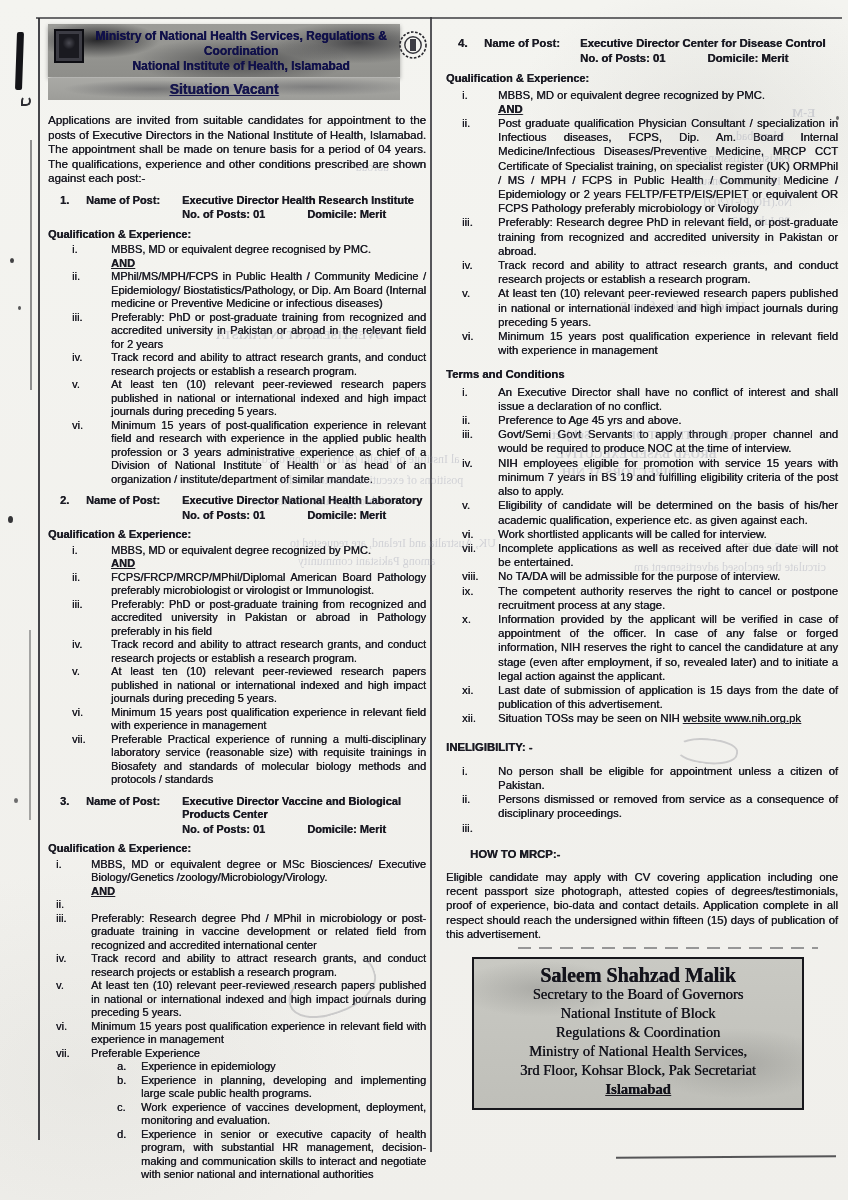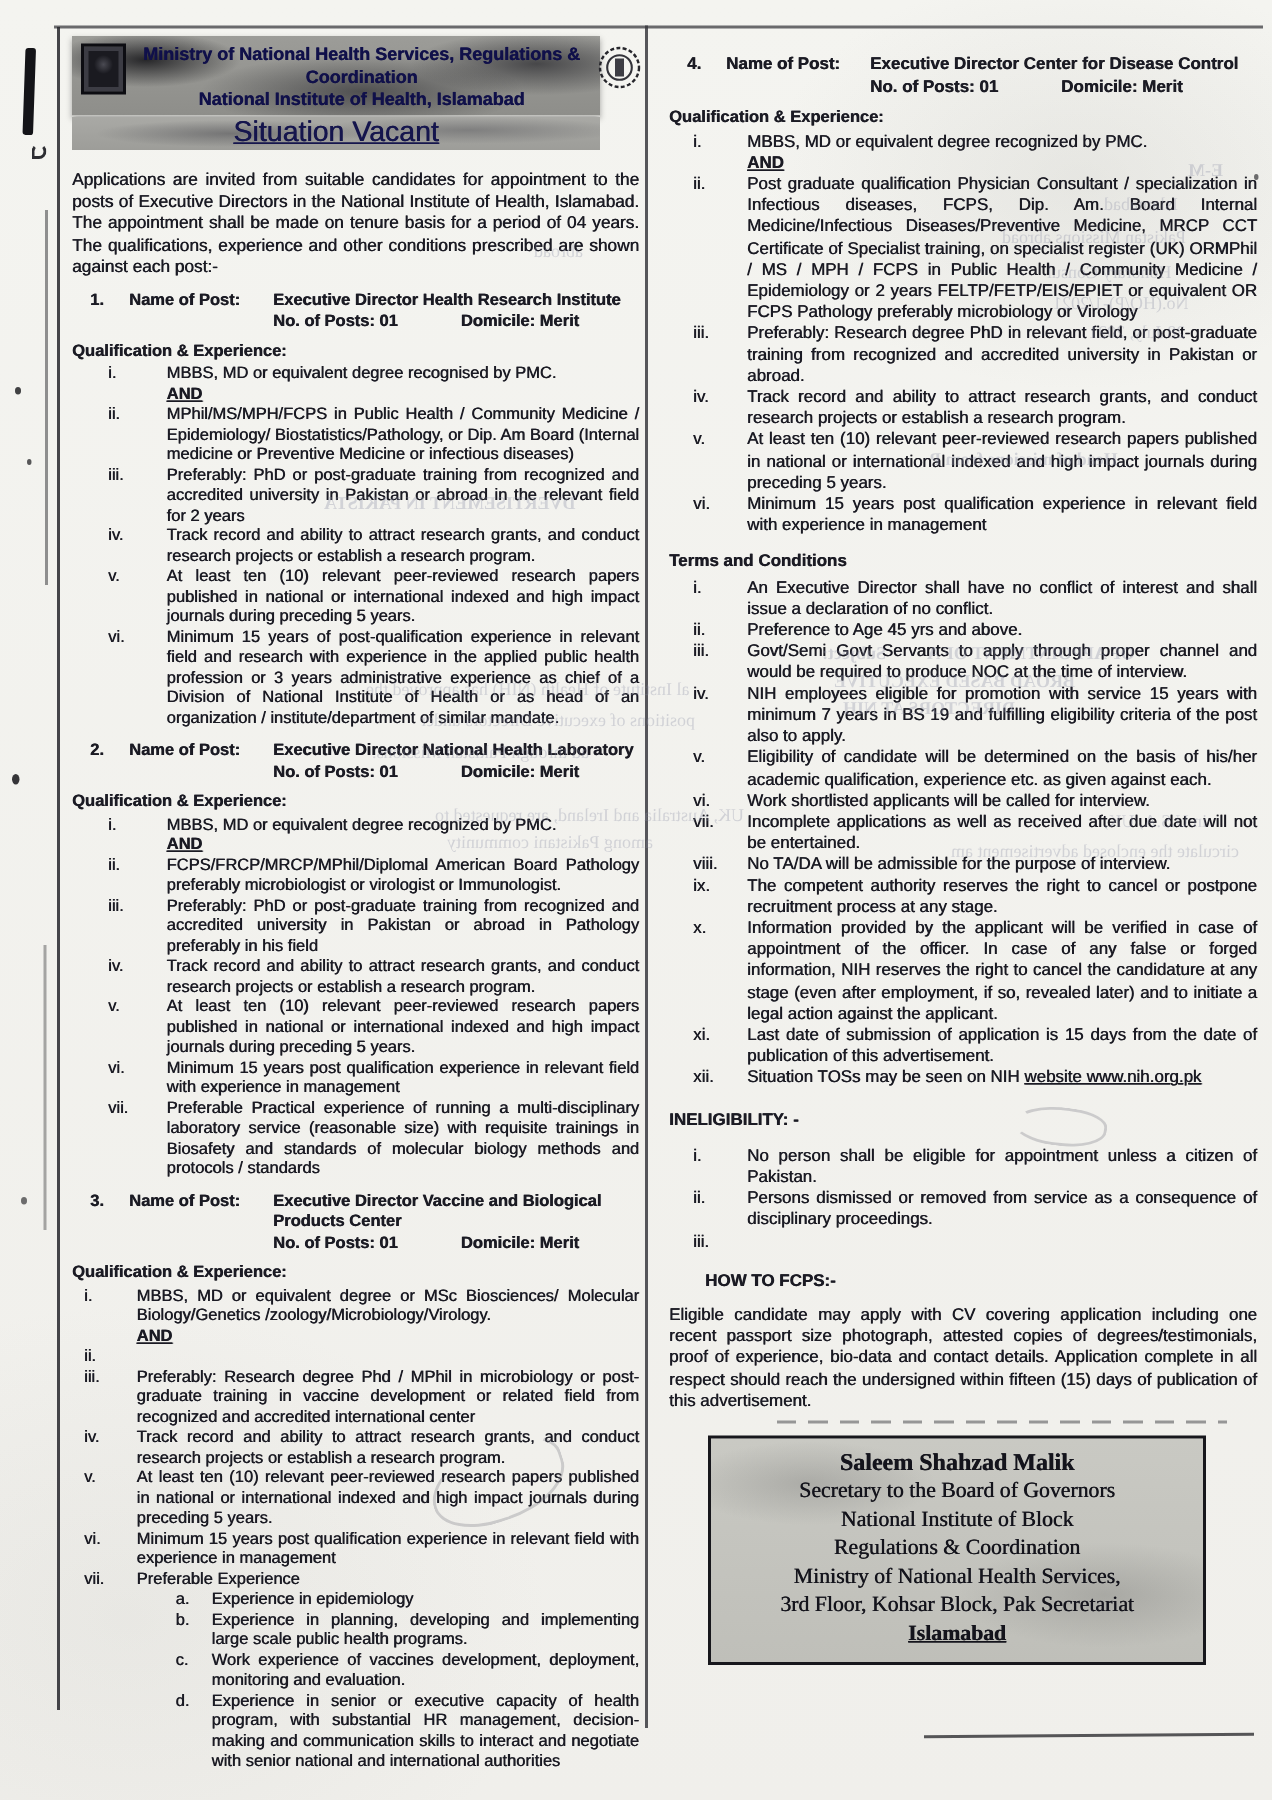--- a/index.html
+++ b/index.html
@@ -29,21 +29,21 @@
       radial-gradient(ellipse 90px 26px at 14% 30%, rgba(10,10,14,.8), transparent 70%),
       radial-gradient(ellipse 150px 34px at 55% 70%, rgba(25,25,30,.55), transparent 72%),
       radial-gradient(ellipse 120px 30px at 88% 35%, rgba(18,18,24,.6), transparent 70%),
       linear-gradient(#9c9c98,#8e8e8a);
     box-shadow:0 2px 4px rgba(40,40,40,.4);}
   .banner-band{position:relative;width:352px;height:22px;margin-top:1px;text-align:center;
     background:
       radial-gradient(ellipse 120px 12px at 30% 50%, rgba(60,60,66,.45), transparent 75%),
       radial-gradient(ellipse 140px 12px at 75% 40%, rgba(70,70,76,.4), transparent 75%),
       linear-gradient(#a9a9a5,#9d9d99);}
-  .banner-band span{font-weight:normal;font-size:19px;line-height:22px;color:#15154d;text-decoration:underline;}
+  .banner-band span{font-weight:bold;font-size:14px;line-height:22px;color:#15154d;text-decoration:underline;}
   .emblem-left{position:absolute;left:6px;top:5px;width:30px;height:34px;background:
       radial-gradient(circle 9px at 50% 40%, #4a4a52, #1a1a20 70%);
     border:2px solid #0d0d12;box-shadow:inset 0 0 0 3px #3c3c44;}
   .emblem-right{position:absolute;left:350px;top:6px;}
 
   .intro{margin:13px 0 6px;text-align:justify;font-size:11.5px;line-height:14.6px;}
 
   .post-head{display:flex;margin:8px 0 3px;font-weight:bold;}
   .ph-num{flex:none;width:38px;padding-left:12px;}
   .ph-label{flex:none;width:96px;}
@@ -70,21 +70,21 @@
   .dash-line{margin:6px 0 8px 72px;width:300px;height:2px;opacity:.55;
     background:repeating-linear-gradient(90deg,#4c4c50 0 13px,transparent 13px 21px);}
 
   .sig-box{width:332px;margin:2px 0 0 26px;padding:7px 8px 9px;border:2px solid #17171c;
     font-family:"Liberation Serif",serif;font-size:14.5px;line-height:19px;text-align:center;color:#14141c;
     background:
       radial-gradient(ellipse 120px 40px at 20% 20%, rgba(120,120,118,.35), transparent 70%),
       radial-gradient(ellipse 140px 50px at 80% 70%, rgba(110,110,108,.3), transparent 70%),
       linear-gradient(#c9c9c3,#bfbfb9);}
   .sig-line{display:block;}
-  .sig-name{font-weight:bold;font-size:16px;}
+  .sig-name{font-weight:bold;font-size:20px;}
   .sig-city{font-weight:bold;text-decoration:underline;}
 
   
   .ghosts{position:absolute;inset:0;pointer-events:none;}
   .ghosts span{position:absolute;transform:scaleX(-1);white-space:nowrap;
     font-family:"Liberation Serif",serif;color:#8d90a6;opacity:.32;font-size:12px;}
   .g1{left:792px;top:106px;font-weight:bold;font-size:15px;}
   .g2{left:736px;top:129px;}
   .g3{left:668px;top:151px;}
   .g4{left:698px;top:174px;}
@@ -242,21 +242,21 @@
           <span>No. of Posts: 01</span>
           <span>Domicile: Merit</span>
         </span>
       </span>
     </div>
     <div class="q-heading">Qualification &amp; Experience:</div>
     <div class="qlist tight">
 
     <div class="qrow">
           <span class="qn">i.</span>
-          <span class="qt"><span>MBBS, MD or equivalent degree or MSc Biosciences/ Molecular Biology/Genetics /zoology/Microbiology/Virology.</span><span class="and">AND</span></span>
+          <span class="qt"><span>MBBS, MD or equivalent degree or MSc Biosciences/ Executive Biology/Genetics /zoology/Microbiology/Virology.</span><span class="and">AND</span></span>
         </div>
         <div class="qrow">
           <span class="qn">ii.</span>
         </div>
         <div class="qrow">
           <span class="qn">iii.</span>
           <span class="qt"><span>Preferably: Research degree Phd / MPhil in microbiology or post-graduate training in vaccine development or related field from recognized and accredited international center</span></span>
         </div>
         <div class="qrow">
           <span class="qn">iv.</span>
@@ -397,21 +397,21 @@
         </div>
         <div class="qrow">
           <span class="qn">ii.</span>
           <span class="qt"><span>Persons dismissed or removed from service as a consequence of disciplinary proceedings.</span></span>
         </div>
         <div class="qrow">
           <span class="qn">iii.</span>
         </div>
       </div>
 
-    <div class="howto-heading">HOW TO FCPS:-</div>
+    <div class="howto-heading">HOW TO MRCP:-</div>
     <p class="howto-par" style="margin:0;">Eligible candidate may apply with CV covering application including one recent passport size photograph, attested copies of degrees/testimonials, proof of experience, bio-data and contact details. Application complete in all respect should reach the undersigned within fifteen (15) days of publication of this advertisement.</p>
 
     <div class="dash-line"></div>
 
     <div class="sig-box">
 
     <span class="sig-line sig-name">Saleem Shahzad Malik</span>
         <span class="sig-line">Secretary to the Board of Governors</span>
         <span class="sig-line">National Institute of Block</span>
         <span class="sig-line">Regulations &amp; Coordination</span>

